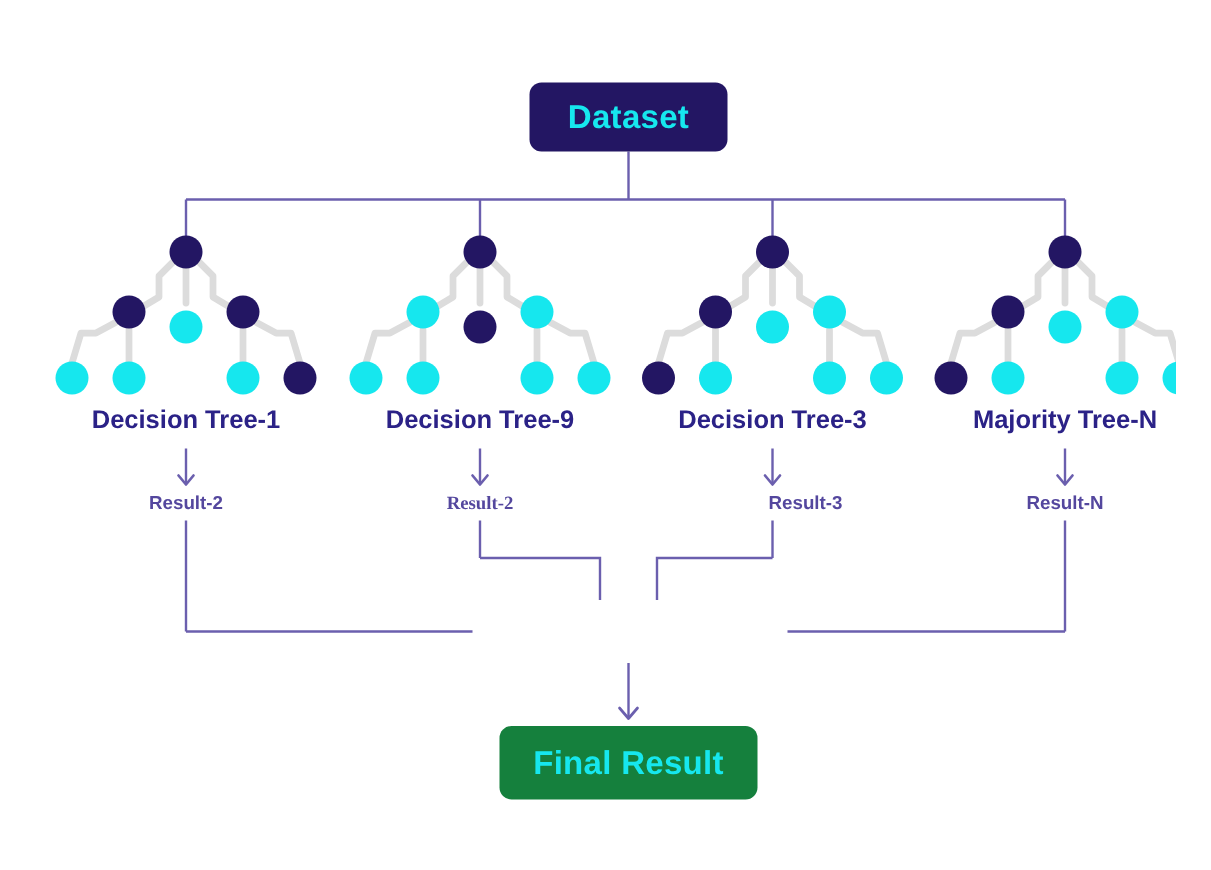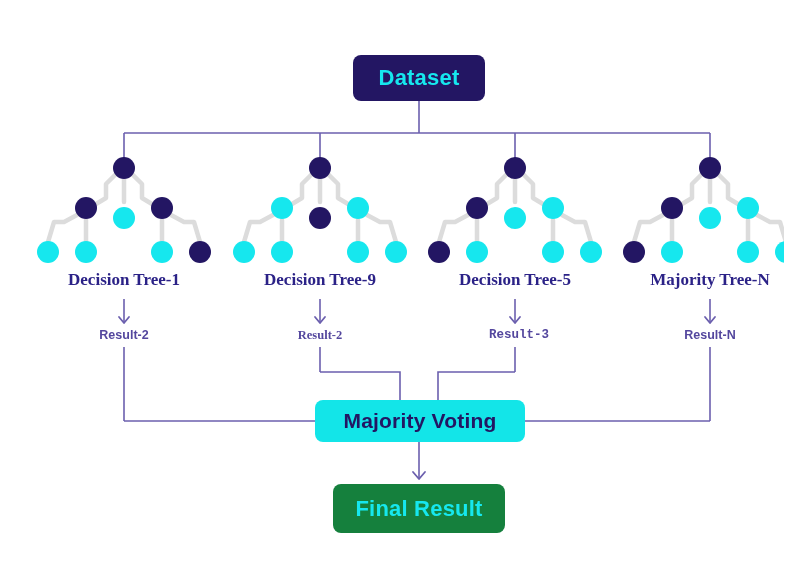--- a/index.html
+++ b/index.html
@@ -62,21 +62,20 @@
     font-size: 22px;
   }
   .tree-label {
     position: absolute;
     text-align: center;
     font-size: 17px;
     font-weight: bold;
     color: #2b2287;
     white-space: nowrap;
     transform: translateX(-50%);
-    font-family: Liberation Serif, serif;
   }
   .result-label {
     position: absolute;
     text-align: center;
     font-size: 12.5px;
     font-weight: bold;
     color: #54479e;
     white-space: nowrap;
     transform: translateX(-50%);
   }
@@ -197,29 +196,26 @@
         <circle cx="786" cy="252" r="11" fill="#16e7ee"></circle>
       </g>
   </svg>
 
   <div class="box box-dataset">
     <span>Dataset</span>
   </div>
 
   <div class="tree-label" style="left:124px; top:270px;">Decision Tree-1</div>
   <div class="tree-label" style="left:320px; top:270px;">Decision Tree-9</div>
-  <div class="tree-label" style="left:515px; top:270px;">Decision Tree-5</div>
+  <div class="tree-label" style="left:515px; top:270px;">Decision Tree-3</div>
   <div class="tree-label" style="left:710px; top:270px;">Majority Tree-N</div>
 
   <div class="result-label" style="left:124px; top:328px;">Result-2</div>
   <div class="result-label" style="left:320px; top:328px;font-family:Liberation Serif, serif;">Result-2</div>
-  <div class="result-label" style="left:519px; top:328px;font-family:Liberation Mono, monospace;">Result-3</div>
+  <div class="result-label" style="left:537px; top:328px;">Result-3</div>
   <div class="result-label" style="left:710px; top:328px;">Result-N</div>
 
-  <div class="box box-majority">
-    <span>Majority Voting</span>
-  </div>
 
   <div class="box box-final">
     <span>Final Result</span>
   </div>
 
 </div>
 
 </body></html>

